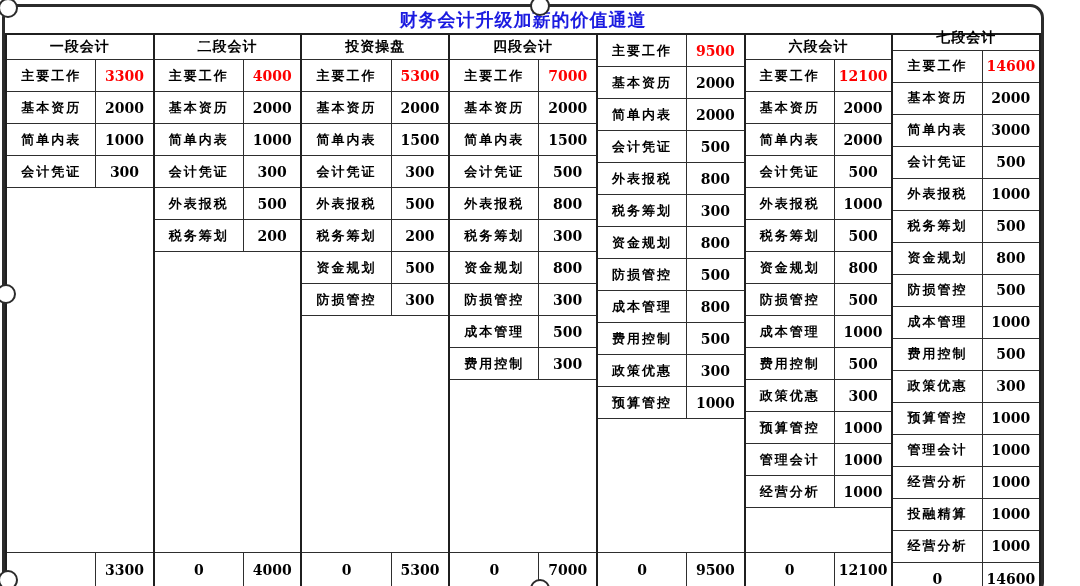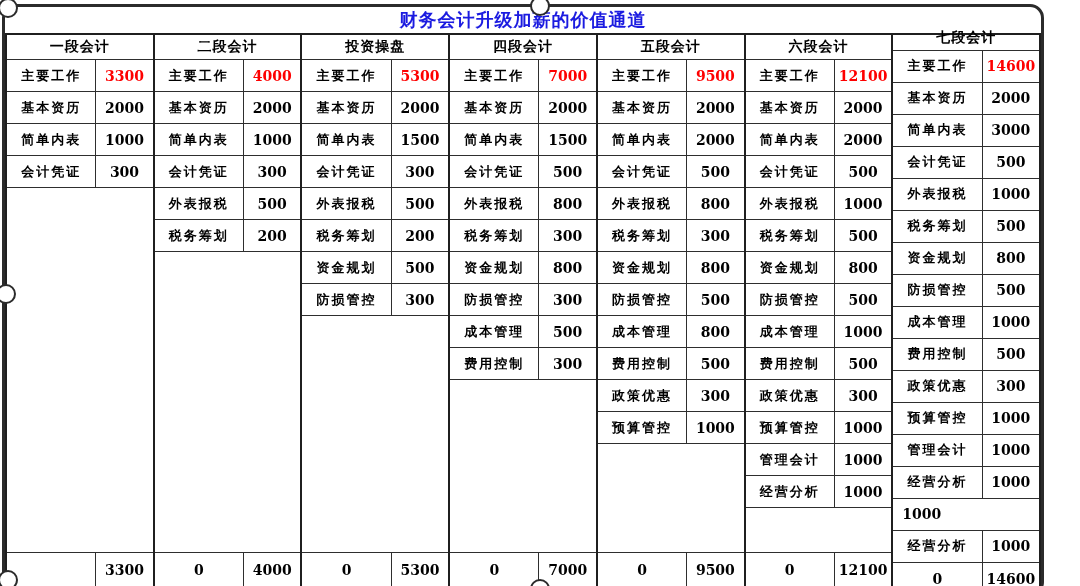--- a/index.html
+++ b/index.html
@@ -266,21 +266,20 @@
           <div class="cell-label">费用控制</div>
           <div class="cell-value">300</div>
         </div>
         <div class="blank-region"></div>
         <div class="footer-row">
           <div class="cell-label">0</div>
           <div class="cell-value">7000</div>
         </div>
       </div>
       <div class="col">
-        <div class="col-header">五段会计</div>
         <div class="row">
           <div class="cell-label">主要工作</div>
           <div class="cell-value red" style="color: rgb(254, 0, 0);">9500</div>
         </div>
         <div class="row">
           <div class="cell-label">基本资历</div>
           <div class="cell-value">2000</div>
         </div>
         <div class="row">
           <div class="cell-label">简单内表</div>
@@ -444,20 +443,21 @@
         </div>
         <div class="row">
           <div class="cell-label">管理会计</div>
           <div class="cell-value">1000</div>
         </div>
         <div class="row">
           <div class="cell-label">经营分析</div>
           <div class="cell-value">1000</div>
         </div>
         <div class="row">
+          <div class="cell-label">投融精算</div>
           <div class="cell-value">1000</div>
         </div>
         <div class="row">
           <div class="cell-label">经营分析</div>
           <div class="cell-value">1000</div>
         </div>
         <div class="footer-row">
           <div class="cell-label">0</div>
           <div class="cell-value">14600</div>
         </div>

